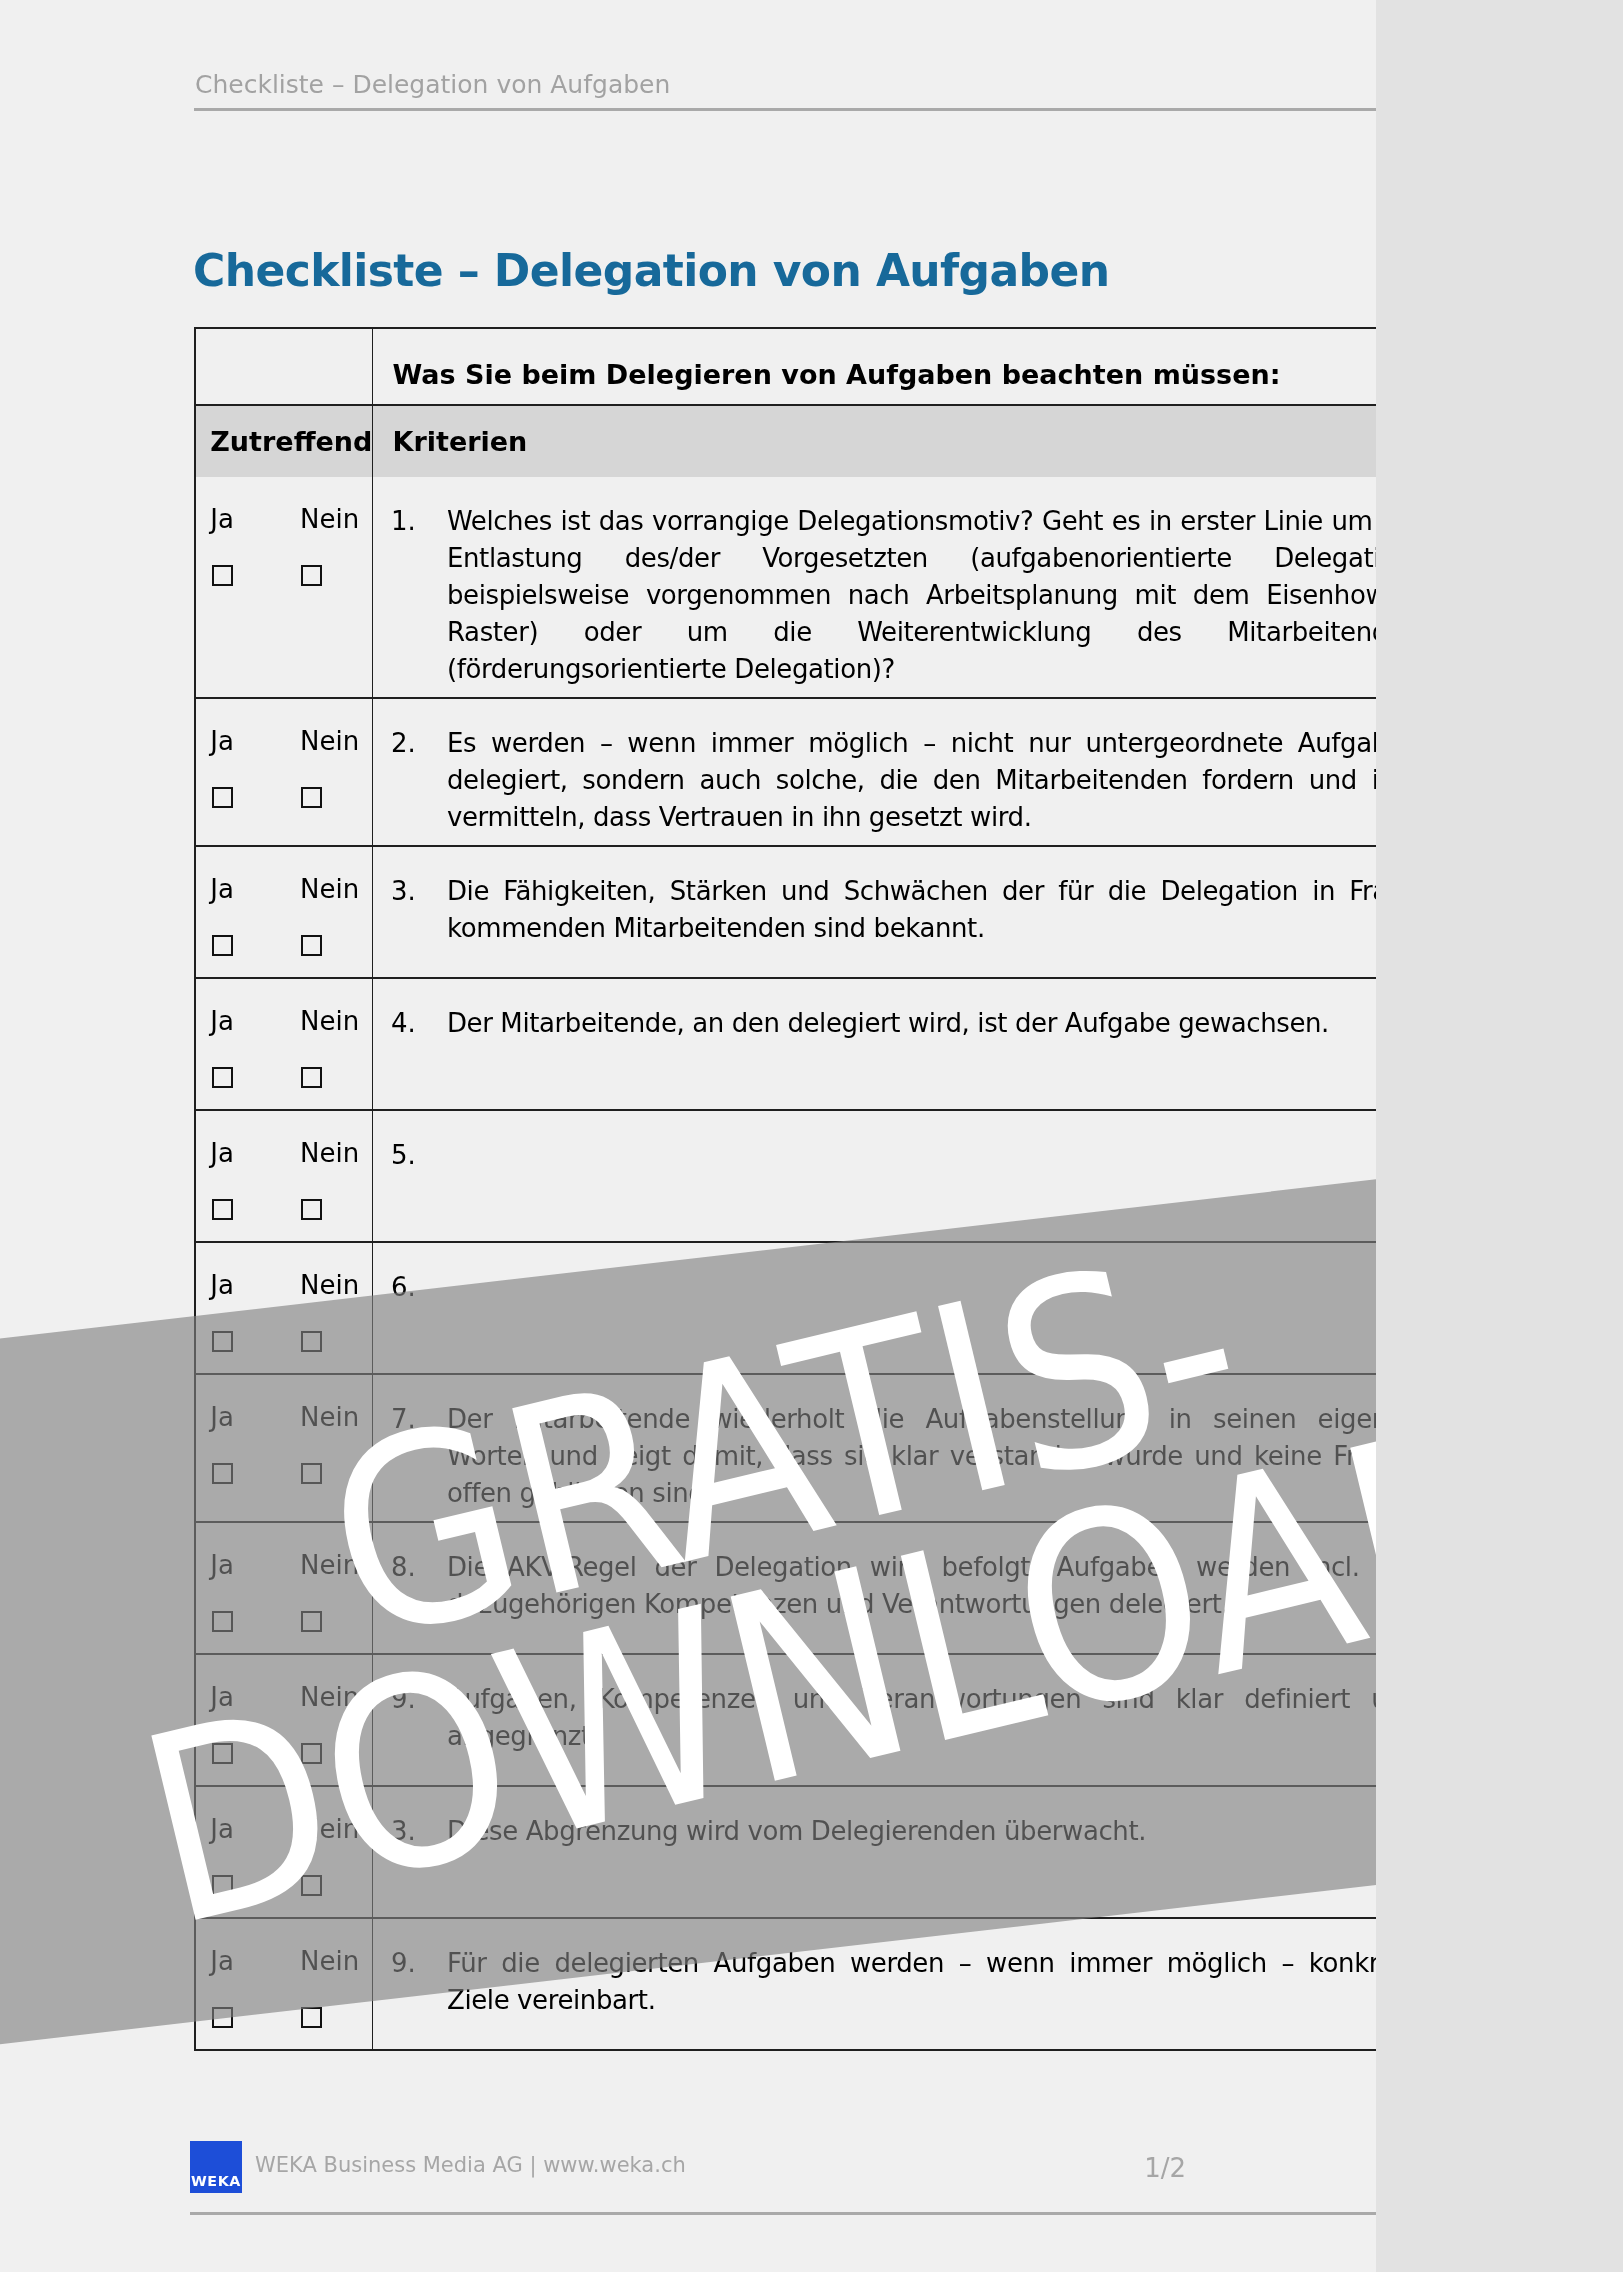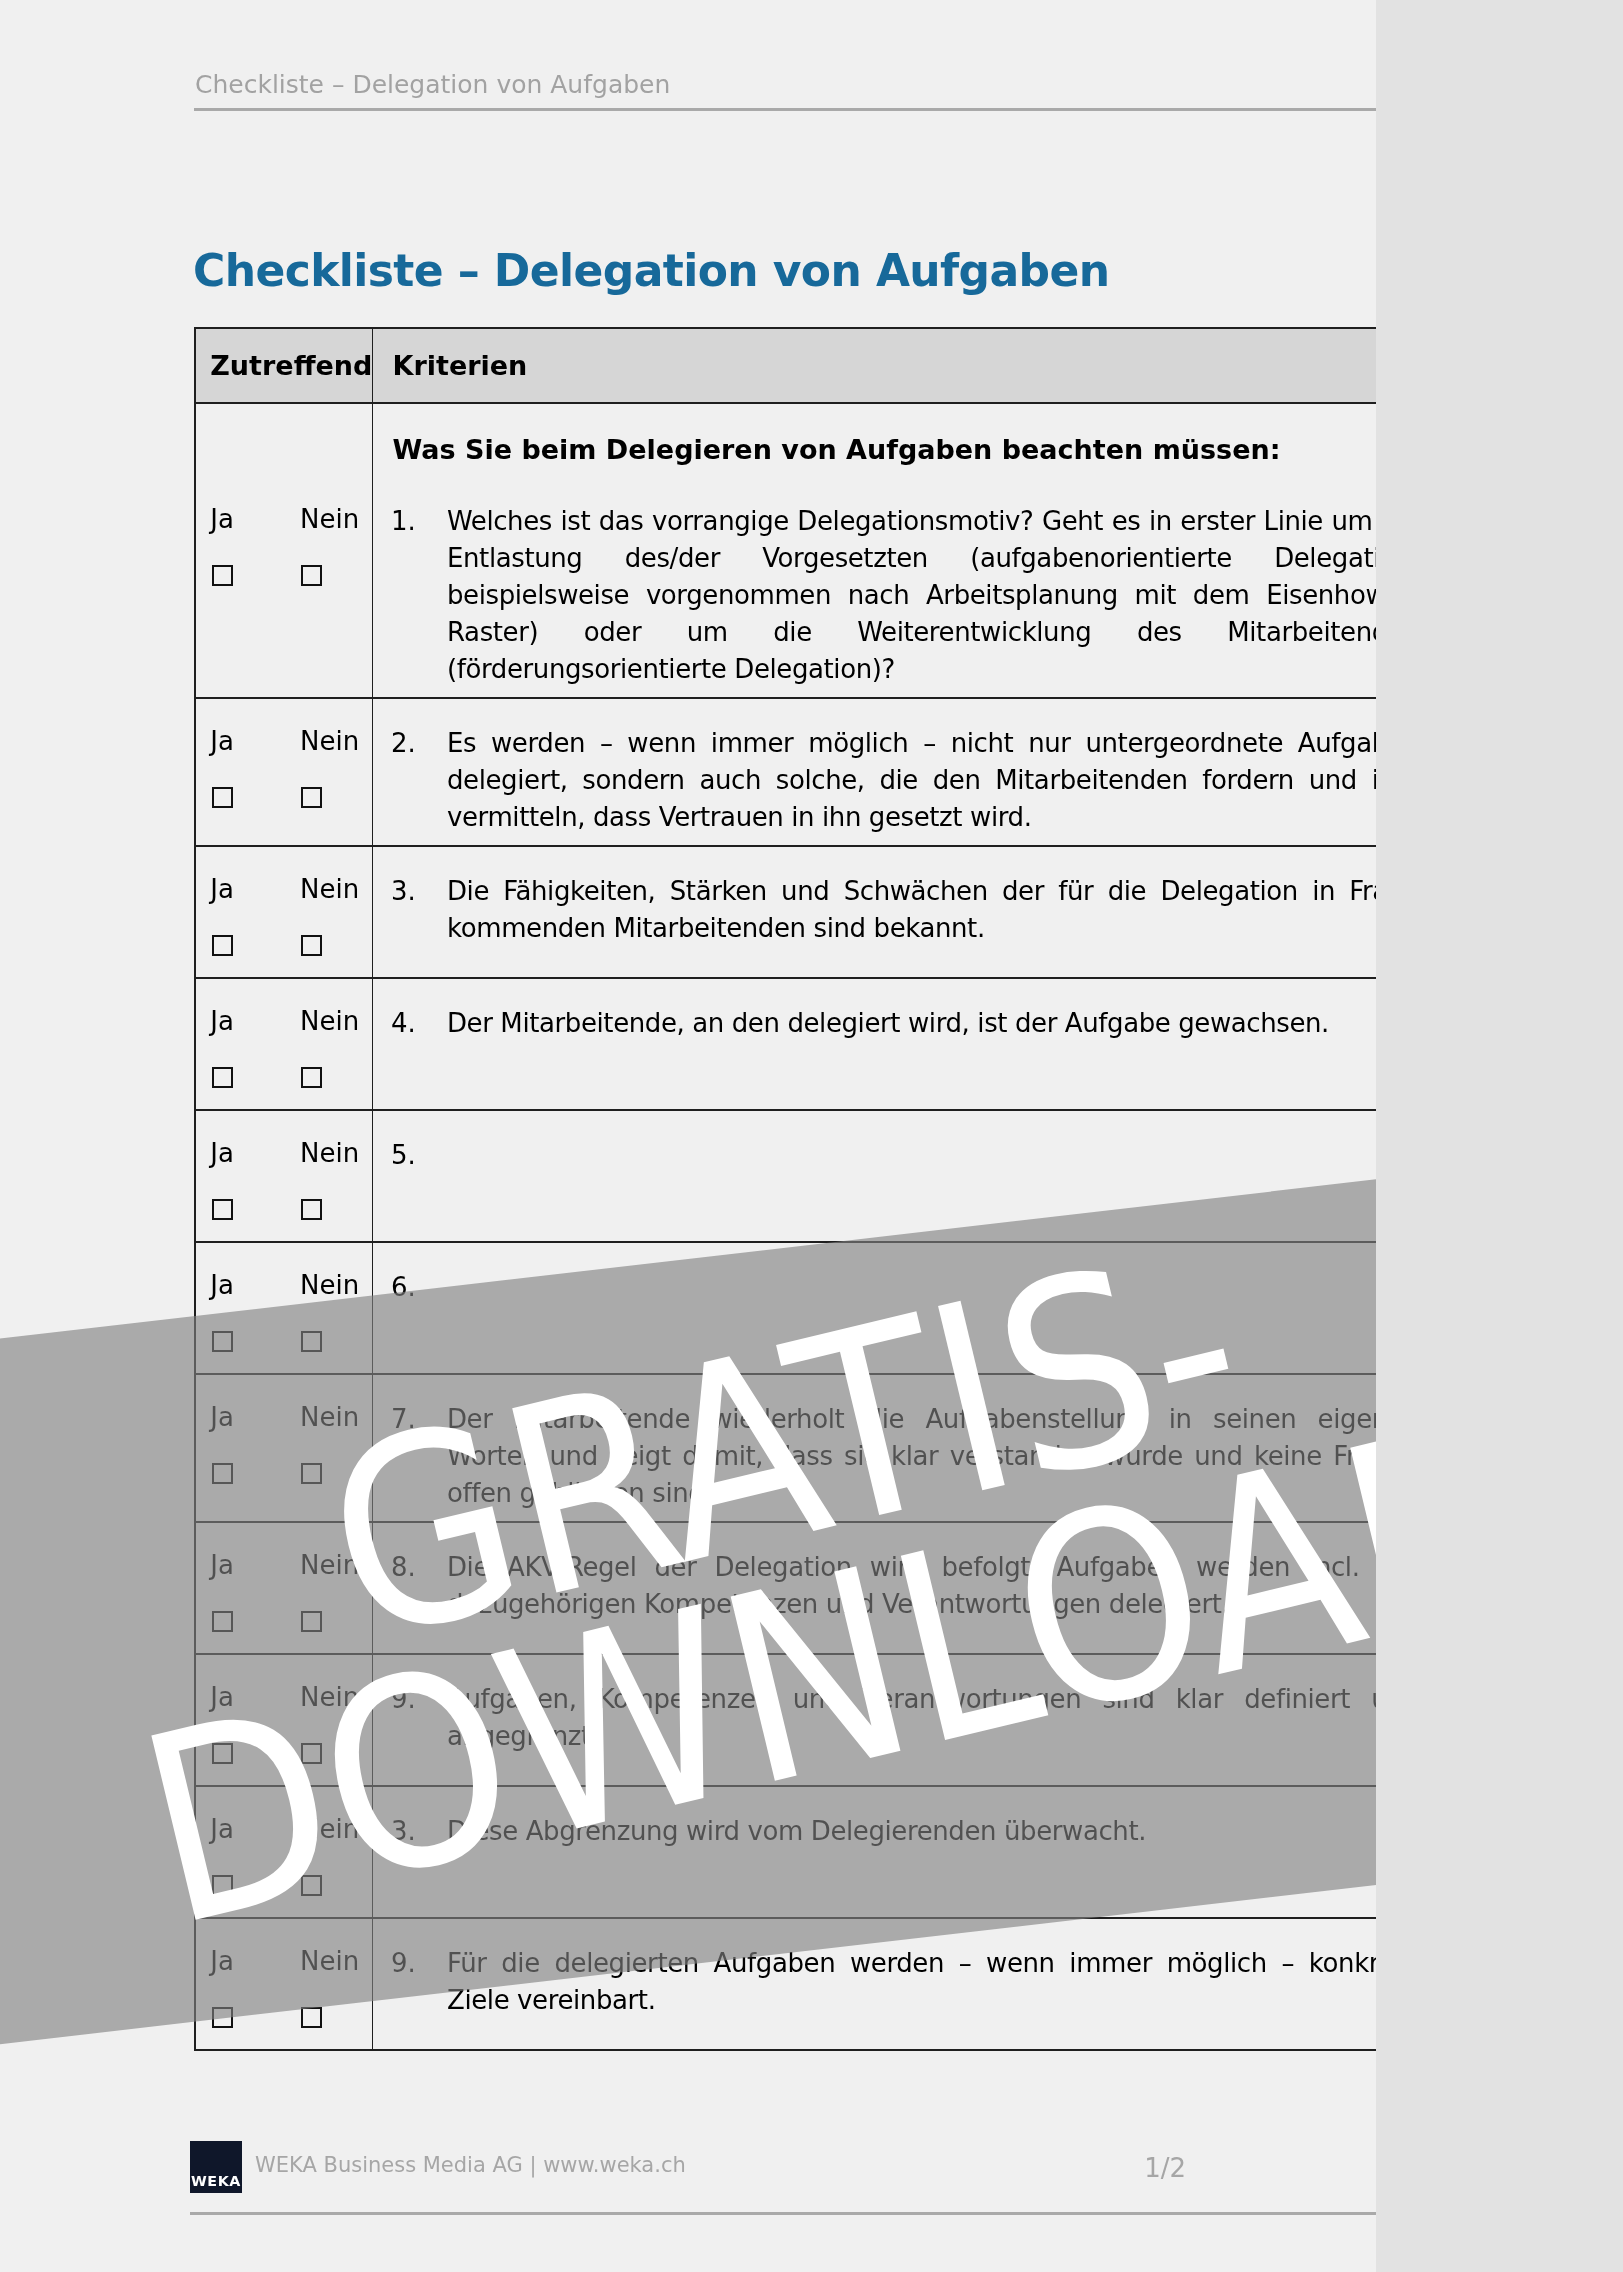--- a/index.html
+++ b/index.html
@@ -40,45 +40,45 @@
 
   
   .wm-band{position:absolute;left:-325px;top:1247px;width:2273px;height:701px;
            background:rgba(128,128,128,0.63);transform:rotate(-6.6deg);z-index:5;}
   .wm-text{position:absolute;left:-97px;top:1325px;width:1818px;z-index:6;
            transform:rotate(-13.5deg);text-align:center;color:#ffffff;
            font-size:260px;line-height:234px;}
   .wm-scale{transform:scaleX(0.9);}
 
   
-  .logo{position:absolute;left:190px;top:2141px;width:52px;height:52px;background:#0f172a;}
+  .logo{position:absolute;left:190px;top:2141px;width:52px;height:52px;background:#1d4ed8;}
   .logo span{position:absolute;bottom:3.9px;left:0;width:100%;text-align:center;color:#fff;
              font-weight:bold;font-size:14.3px;letter-spacing:0.6px;}
   .footer-text{position:absolute;left:255px;top:2153px;font-size:21px;color:#a6a6a6;}
   .footer-page{position:absolute;top:2153px;right:190px;font-size:26px;color:#a6a6a6;}
   .footer-rule{position:absolute;left:190px;top:2212px;width:1250px;height:2.6px;background:#a9a9a9;}
 </style>
 </head>
 <body>
 
 <div class="page">
 
   <div class="doc-header-text">Checkliste – Delegation von Aufgaben</div>
   <div class="doc-header-rule"></div>
 
   <div class="main-title">Checkliste – Delegation von Aufgaben</div>
 
   <div class="ctable">
+    <div class="trow subhead">
+      <div class="c1"></div>
+      <div class="c2">Was Sie beim Delegieren von Aufgaben beachten müssen:</div>
+    </div>
     <div class="trow thead">
       <div class="c1">Zutreffend</div>
       <div class="c2">Kriterien</div>
-    </div>
-    <div class="trow subhead">
-      <div class="c1"></div>
-      <div class="c2">Was Sie beim Delegieren von Aufgaben beachten müssen:</div>
     </div>
     <div id="table-body">
         <div class="trow brow">
           <div class="c1">
             <span class="yn ja">Ja</span>
             <span class="yn nein">Nein</span>
             <span class="cbx ja"></span>
             <span class="cbx nein"></span>
           </div>
           <div class="c2">

